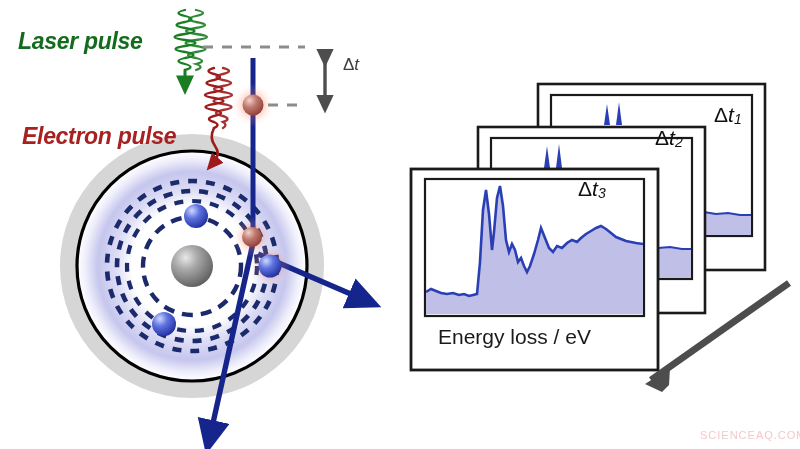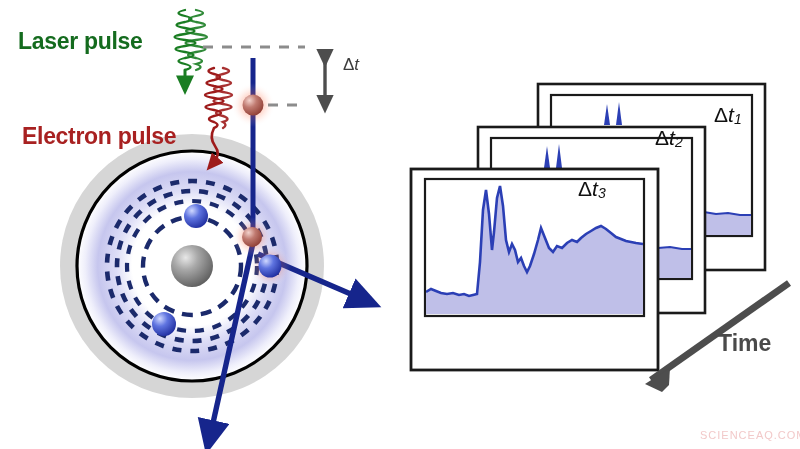--- a/index.html
+++ b/index.html
@@ -1,20 +1,20 @@
 <!DOCTYPE html>
 <html><head>
 <meta charset="utf-8">
 <style>
   html,body{margin:0;padding:0;background:#ffffff;}
   body{width:800px;height:449px;position:relative;overflow:hidden;
        font-family:"Liberation Sans", sans-serif;}
   .stage{position:absolute;inset:0;width:800px;height:449px;}
   .svgroot{position:absolute;left:0;top:0;width:800px;height:449px;}
-  .lbl{position:absolute;white-space:nowrap;font-weight:bold;}
+  .lbl{position:absolute;white-space:nowrap;font-weight:bold;font-style:italic;}
   #laser-pulse-label{left:18px;top:28px;font-size:23px;color:#146b1e;
       letter-spacing:-0.3px;}
   #electron-pulse-label{left:22px;top:86px;font-size:23px;color:#a82121;
       letter-spacing:-0.3px;margin-top:37px;}
   #delta-t-label{left:343px;top:55px;font-size:17px;color:#3d3d3d;
       font-style:italic;font-weight:normal;}
   #delta-t-label .gl{font-style:normal;}
   .panel-tag{position:absolute;font-size:21px;color:#111;font-weight:normal;}
   .panel-tag .gl{font-style:normal;}
   .panel-tag .it{font-style:italic;}
@@ -224,18 +224,18 @@
   </div>
 
   <div class="panel-tag" id="panel-tag-2">
     <span class="gl">Δ</span><span class="it">t</span><span class="sub">2</span>
   </div>
 
   <div class="panel-tag" id="panel-tag-3">
     <span class="gl">Δ</span><span class="it">t</span><span class="sub">3</span>
   </div>
 
-
-  <div id="time-label">Time</div>
+  <div id="axis-label">Energy loss / eV</div>
+
 
   <div id="watermark">SCIENCEAQ.COM</div>
 
 </div>
 
 </body></html>

